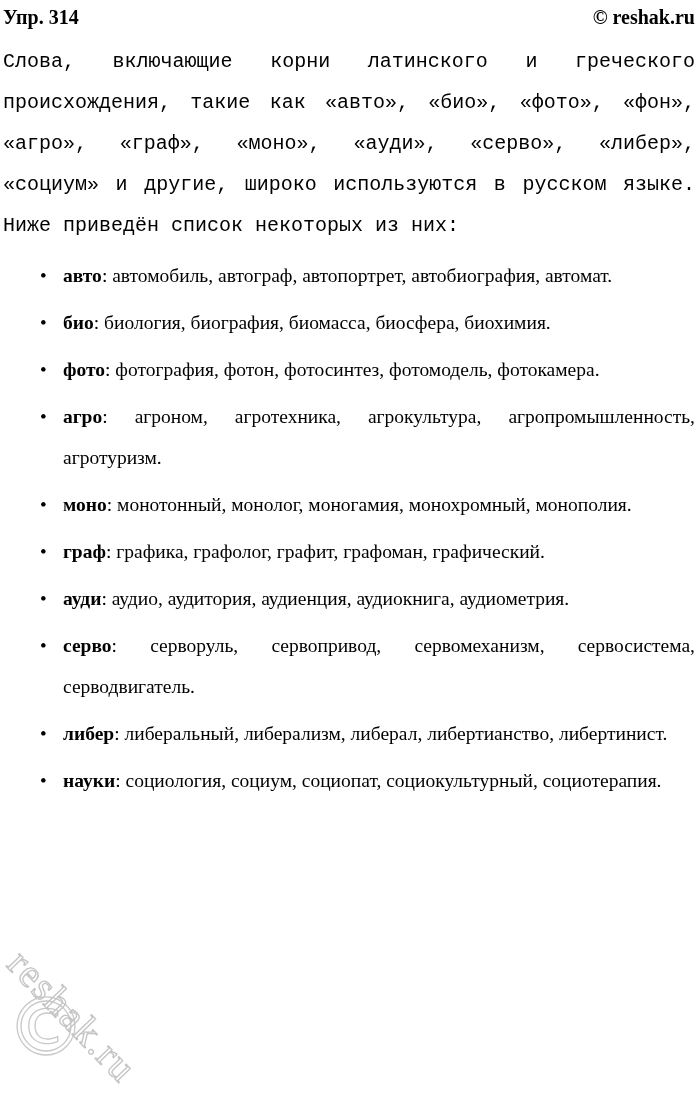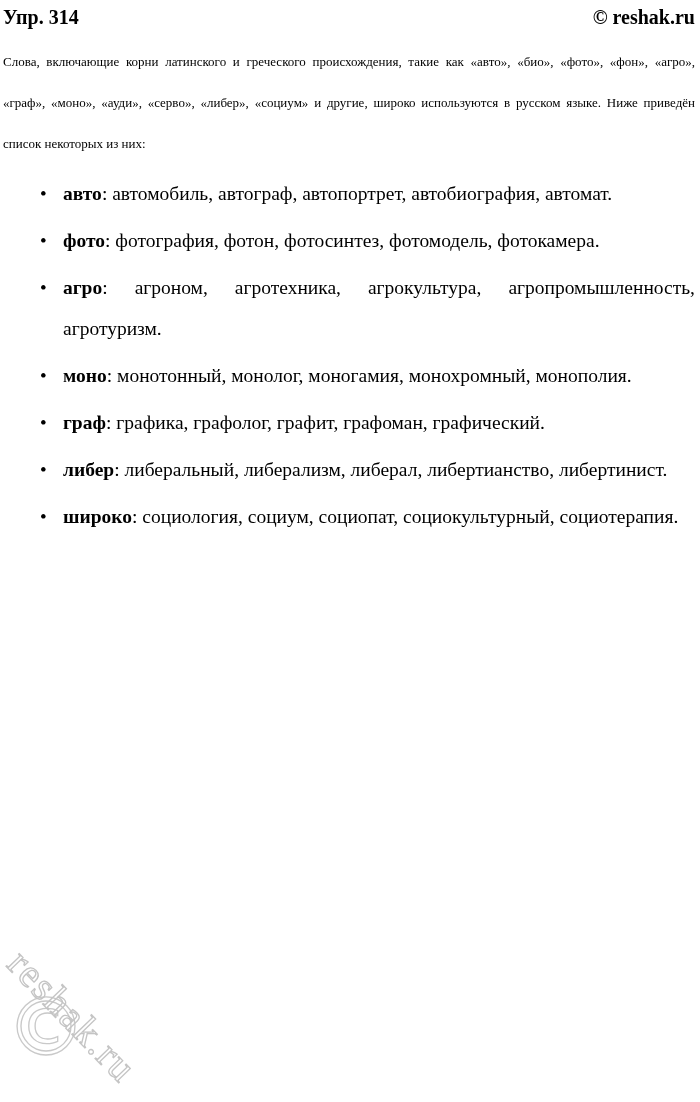--- a/index.html
+++ b/index.html
@@ -22,24 +22,25 @@
   .hdr {
     display: flex;
     justify-content: space-between;
     align-items: flex-end;
     font-size: 20px;
     line-height: 26px;
   }
   .ex { font-weight: 700; }
   .cr { font-weight: 700; }
   .para {
-    font-size: 13px;
+    font-size: 20px;
     line-height: 41px;
     text-align: justify;
     margin-top: 11px;
+    font-family: Liberation Mono, monospace;
   }
   .roots {
     list-style: none;
     margin-top: 9px;
     font-family: Liberation Serif, serif;
   }
   .root-item {
     position: relative;
     padding-left: 60px;
     font-size: 19.5px;
@@ -104,46 +105,55 @@
     <span class="cr">© reshak.ru</span>
   </header>
 
   <p class="para">Слова, включающие корни латинского и греческого происхождения, такие как «авто», «био», «фото», «фон», «агро», «граф», «моно», «ауди», «серво», «либер», «социум» и другие, широко используются в русском языке. Ниже приведён список некоторых из них:</p>
 
   <ul class="roots" id="roots-list">
   <li class="root-item">
     <b class="root">авто</b><span class="sep">: </span><span class="words">автомобиль, автограф, автопортрет, автобиография, автомат.</span>
   </li>
 
+  <li class="root-item">
+    <b class="root">био</b><span class="sep">: </span><span class="words">биология, биография, биомасса, биосфера, биохимия.</span>
+  </li>
 
   <li class="root-item">
     <b class="root">фото</b><span class="sep">: </span><span class="words">фотография, фотон, фотосинтез, фотомодель, фотокамера.</span>
   </li>
 
 
   <li class="root-item">
     <b class="root">агро</b><span class="sep">: </span><span class="words">агроном, агротехника, агрокультура, агропромышленность, агротуризм.</span>
   </li>
 
   <li class="root-item">
     <b class="root">моно</b><span class="sep">: </span><span class="words">монотонный, монолог, моногамия, монохромный, монополия.</span>
   </li>
 
   <li class="root-item">
     <b class="root">граф</b><span class="sep">: </span><span class="words">графика, графолог, графит, графоман, графический.</span>
   </li>
 
+  <li class="root-item">
+    <b class="root">ауди</b><span class="sep">: </span><span class="words">аудио, аудитория, аудиенция, аудиокнига, аудиометрия.</span>
+  </li>
 
+  <li class="root-item">
+    <b class="root">серво</b><span class="sep">: </span><span class="words">серворуль, сервопривод, сервомеханизм, сервосистема, серводвигатель.</span>
+  </li>
 
   <li class="root-item">
     <b class="root">либер</b><span class="sep">: </span><span class="words">либеральный, либерализм, либерал, либертианство, либертинист.</span>
   </li>
 
   <li class="root-item">
-    <b class="root">широко</b><span class="sep">: </span><span class="words">социология, социум, социопат, социокультурный, социотерапия.</span>
+    <b class="root">науки</b><span class="sep">: </span><span class="words">социология, социум, социопат, социокультурный, социотерапия.</span>
   </li>
 </ul>
 
 
   <div class="wm" aria-hidden="true">
     <span class="wm-c">©</span>
     <span class="wm-t">reshak.ru</span>
   </div>
 
 </div>

